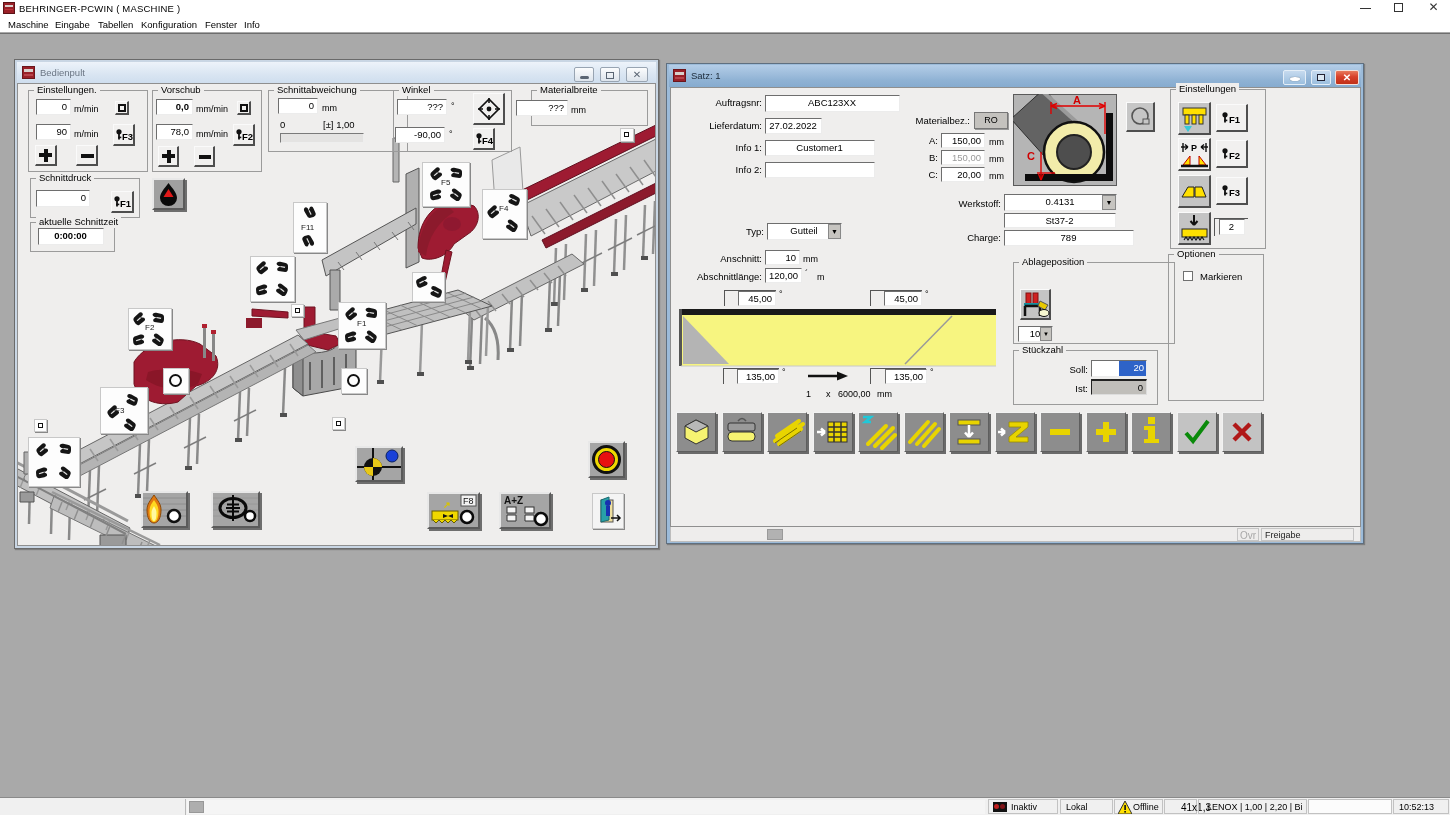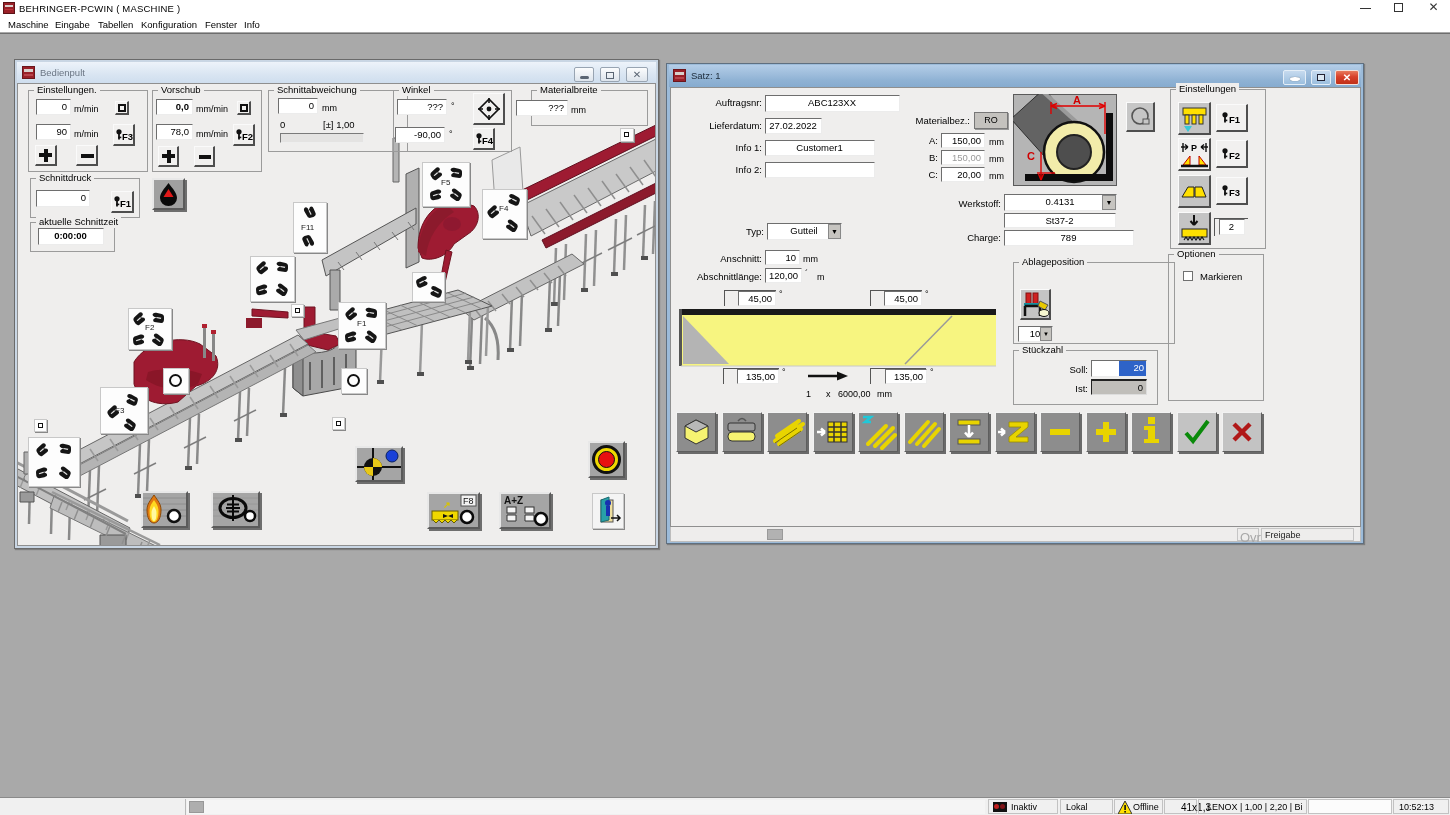--- a/index.html
+++ b/index.html
@@ -76,21 +76,21 @@
       </div>
     <div class="abs" style="left:642px;top:5px;width:20px;height:15px;background:linear-gradient(#c6daee,#9cbfdf);border:1px solid #e4eef7;border-radius:2px">
         <div class="abs" style="left:5px;top:3px;width:8px;height:7px;border:1px solid #223;background:#dce8f2"></div>
       </div>
     <div class="abs" style="left:666px;top:5px;width:24px;height:15px;background:linear-gradient(#e87a5c,#d8402a 45%,#c03018);border:1px solid #f3e0da;border-radius:2px;text-align:center;font-size:10px;line-height:13px;color:#fff;font-weight:bold">✕</div>
   </div>
   <div class="abs" id="szC" style="left:3px;top:23px;width:691px;height:440px;background:#efeeed;border:1px solid #8f8f8f">
   </div>
   <div class="abs" id="szS" style="left:3px;top:463px;width:691px;height:15px;background:#eeedec;border:1px solid #bdbdbd;border-top:none">
     <div class="abs" style="left:96px;top:2px;width:16px;height:11px;background:#b2b2b2;border:1px solid #9a9a9a"></div>
-    <div class="abs" style="left:566px;top:1px;width:22px;height:13px;border:1px solid #c5c5c5;color:#a8a8a8;font-size:13px;padding:1px 2px">Ovr</div>
+    <div class="abs" style="left:566px;top:1px;width:22px;height:13px;border:1px solid #c5c5c5;color:#a8a8a8;font-size:10px;padding:1px 2px">Ovr</div>
     <div class="abs" style="left:590px;top:1px;width:93px;height:13px;border:1px solid #c5c5c5;color:#222;font-size:9px;padding:1px 3px">Freigabe</div>
   </div>
 </div>
 
 <svg width="0" height="0" style="position:absolute">
 <defs>
 <g id="hnd">
         <g transform="scale(0.88)">
           <path d="M0.5,8.5 Q-1,4.5 3,3 L7.5,0.5 Q10.5,-1 12,1.2 Q13,3.2 10.5,4.6 L8.5,5.2 L12.5,6.8 Q14.5,9.5 10.5,11 L5,13.3 Q1.5,13.8 0.5,8.5 Z" fill="#151515"></path>
           <path d="M3.4,7.6 L8.2,5.2 L9.2,6.2 L4.4,8.7 Z" fill="#e4e4e4"></path>

